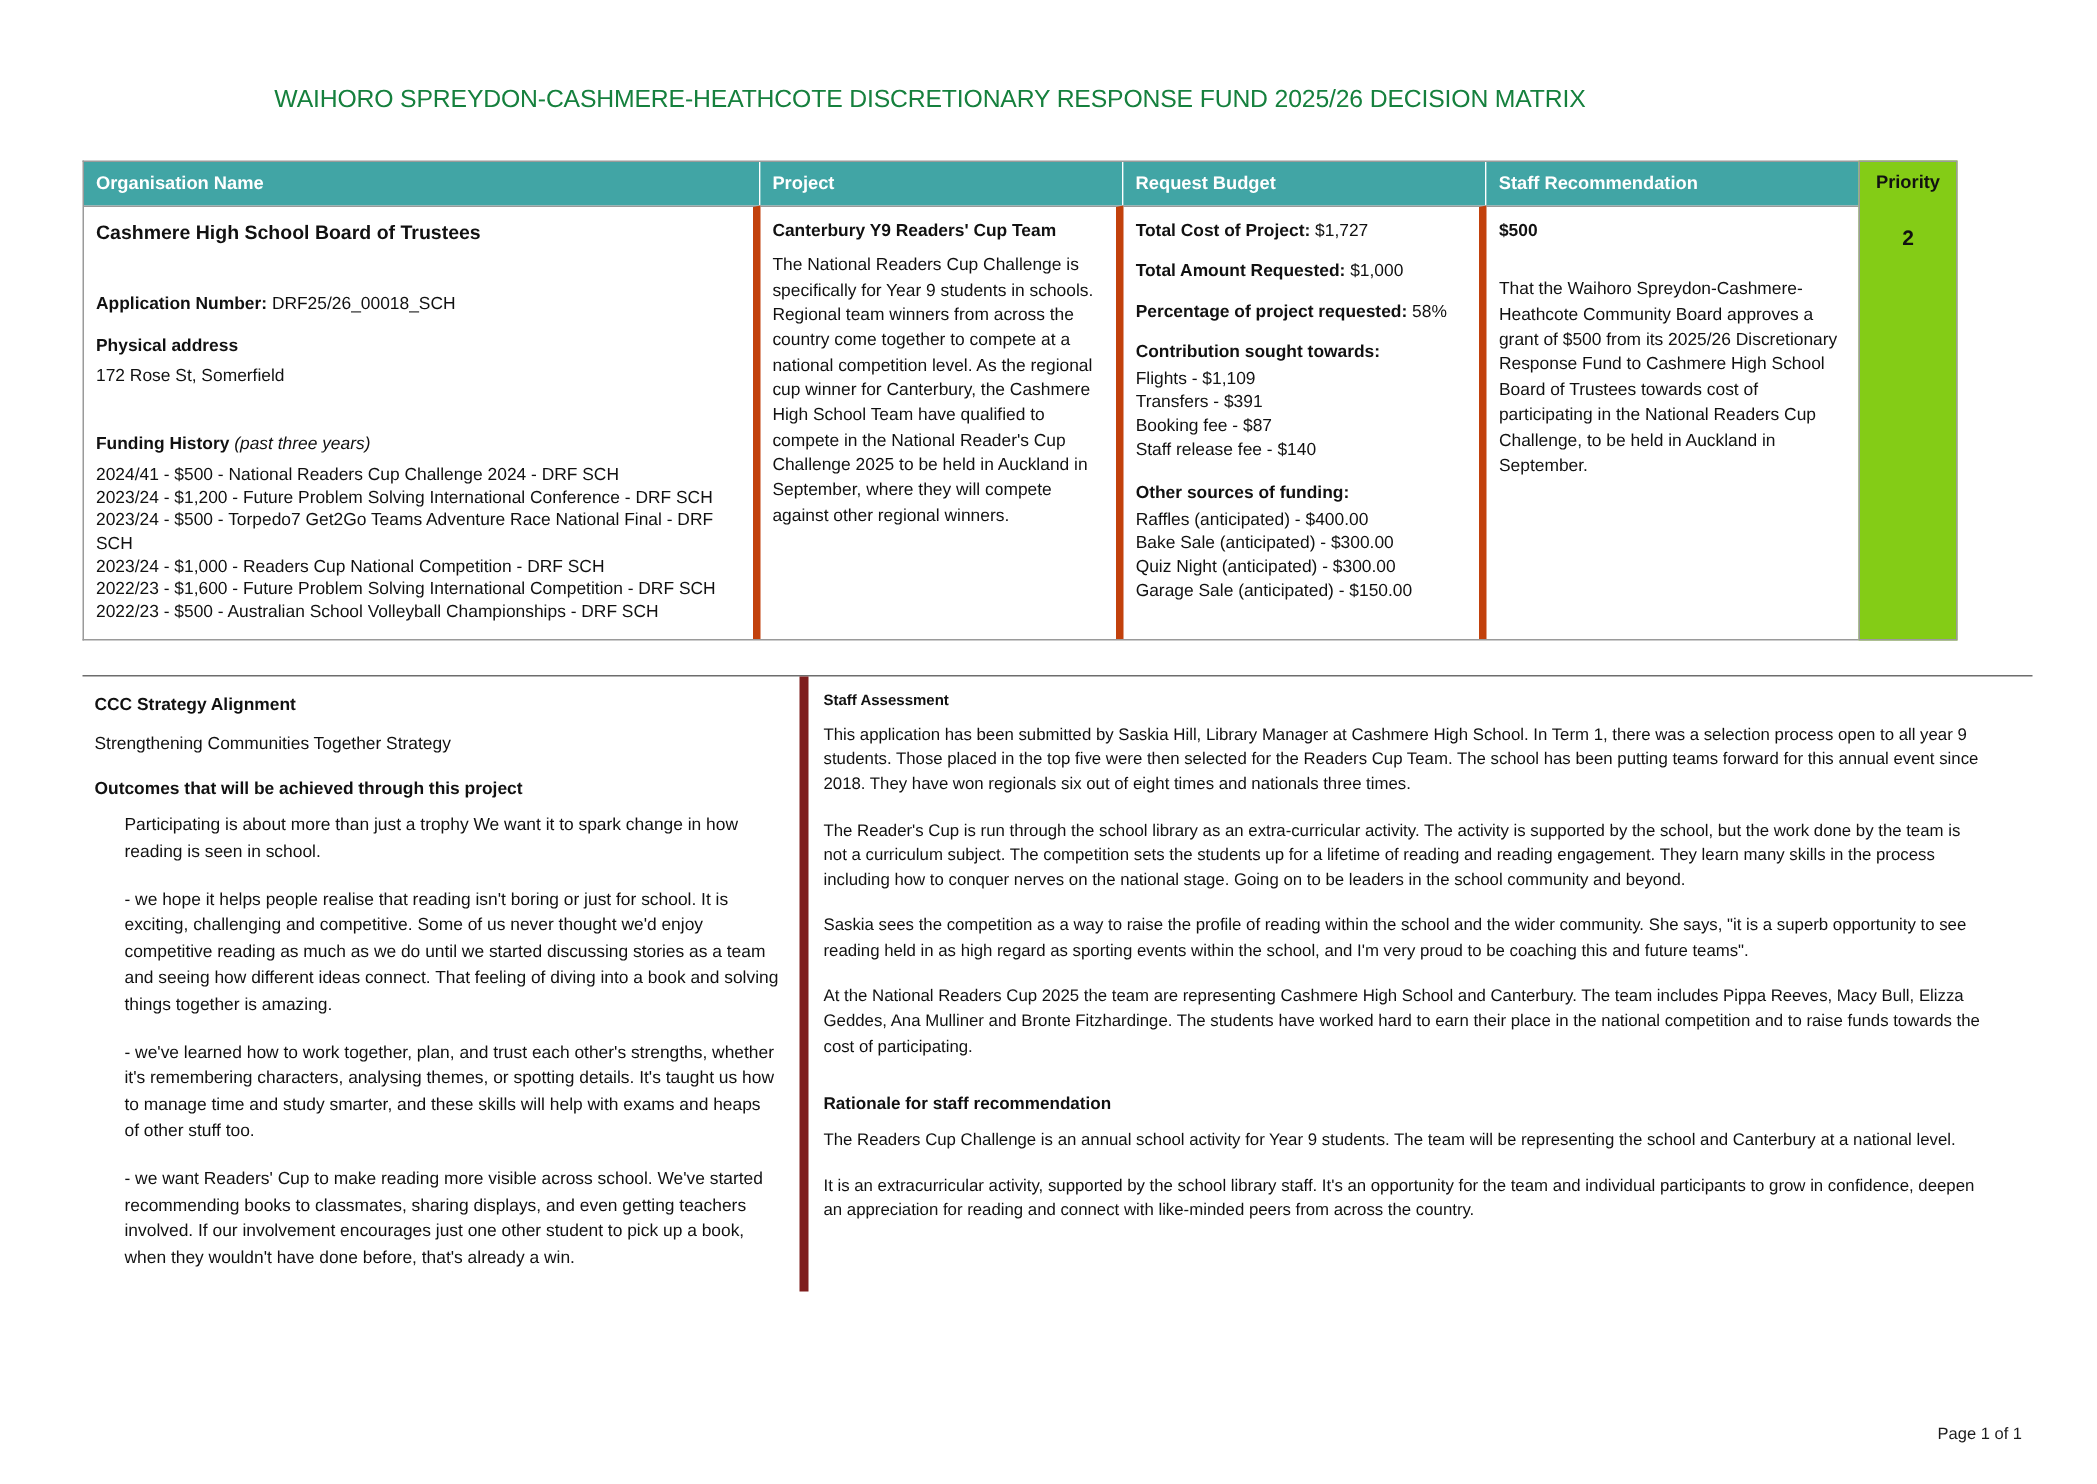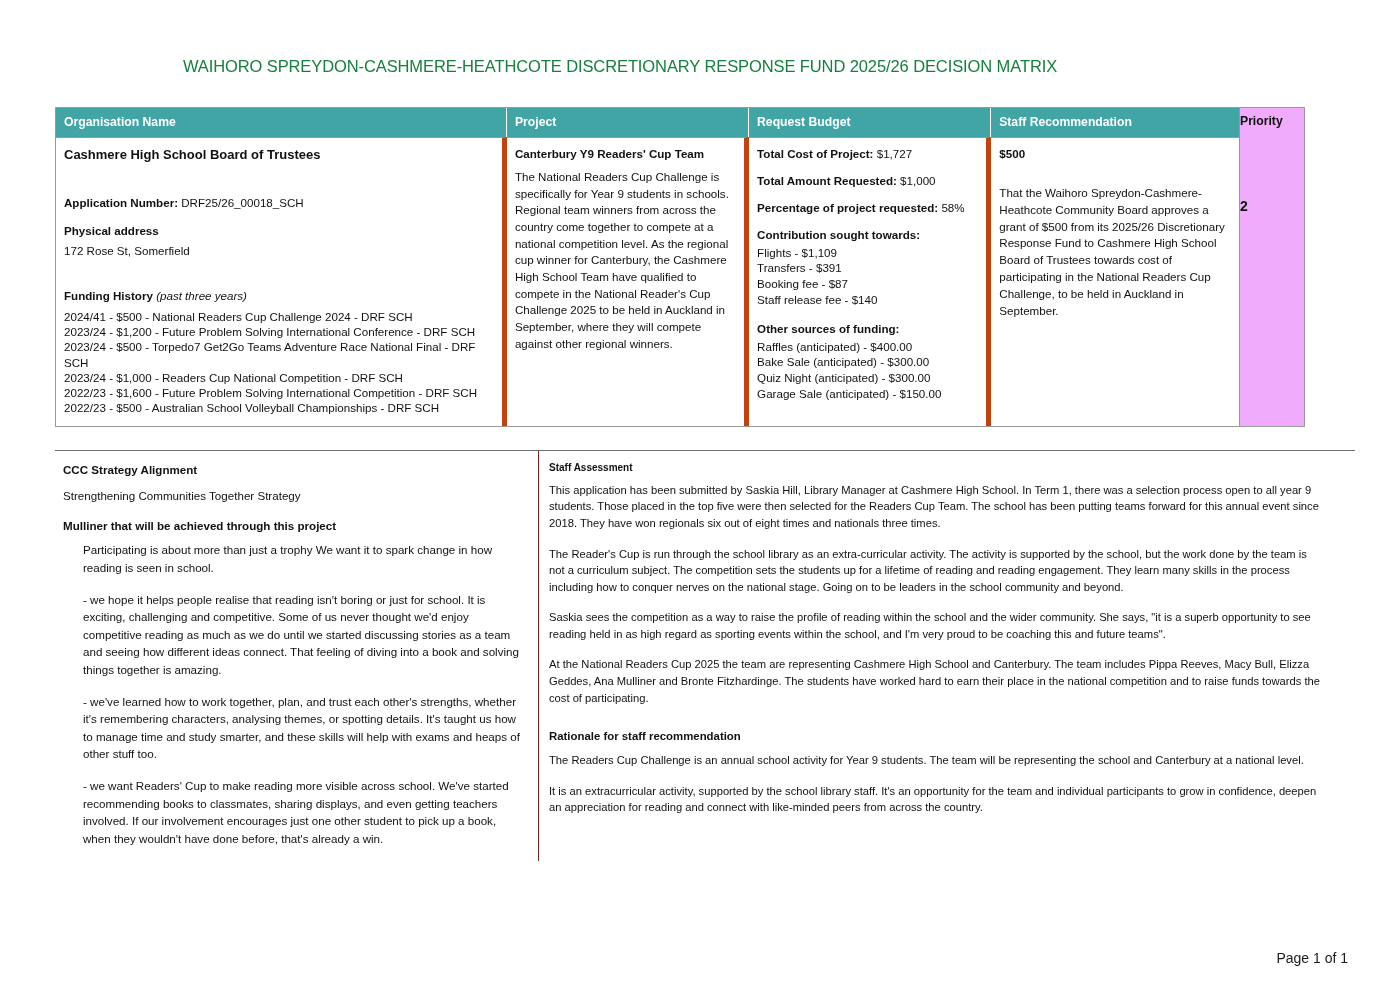--- a/index.html
+++ b/index.html
@@ -77,27 +77,26 @@
   }
   .mcell:last-child { border-right: none; }
 
   .c-org   { width: 470px; }
   .c-proj  { width: 252px; }
   .c-budg  { width: 252px; }
   .c-rec   { width: 258px; }
 
   .priority-col {
     width: 66px;
-    background: #f0abfc;
+    background: #84cc16;
     border: 1px solid #9a9a9a;
     box-sizing: border-box;
     display: flex;
     flex-direction: column;
-    align-items: flex-start;
-    gap: 48px;
+    align-items: center;
   }
   .priority-head {
     font-size: 12.2px;
     font-weight: bold;
     color: #111;
     padding: 6px 0 0 0;
     text-align: center;
   }
   .priority-value {
     font-size: 14px;
@@ -143,21 +142,21 @@
     width: 1300px;
     border-top: 1px solid #6d6d6d;
     display: flex;
     align-items: stretch;
     box-sizing: border-box;
   }
   .lower-left {
     width: 484px;
     box-sizing: border-box;
     padding: 10px 14px 14px 8px;
-    border-right: 1px solid #7f1d1d;
+    border-right: 6px solid #7f1d1d;
     font-size: 11.6px;
     line-height: 1.5;
     min-height: 358px;
   }
   .lower-right {
     width: 816px;
     box-sizing: border-box;
     padding: 10px 30px 14px 10px;
     font-size: 11.2px;
     line-height: 1.48;
@@ -189,21 +188,21 @@
     font-size: 11.4px;
     margin-top: 22px;
     margin-bottom: 7px;
   }
 
   
   .footer {
     position: absolute;
     right: 50px;
     top: 950px;
-    font-size: 14px;
+    font-size: 11px;
     color: #1b1b1b;
   }
 </style>
 </head>
 <body>
 
 <div class="page">
 
   <div class="doc-title">WAIHORO SPREYDON-CASHMERE-HEATHCOTE DISCRETIONARY RESPONSE FUND 2025/26 DECISION MATRIX</div>
 
@@ -296,21 +295,21 @@
       <div class="priority-value">2</div>
     </div>
 
   </div>
 
   <div class="lower">
 
     <div class="lower-left">
       <div class="sec-head">CCC Strategy Alignment</div>
       <div class="sec-sub">Strengthening Communities Together Strategy</div>
-      <div class="sec-head2">Mulliner that will be achieved through this project</div>
+      <div class="sec-head2">Outcomes that will be achieved through this project</div>
       <div class="para">Participating is about more than just a trophy We want it to spark change in how reading is seen in school.</div>
       <div class="para">- we hope it helps people realise that reading isn't boring or just for school. It is exciting, challenging and competitive. Some of us never thought we'd enjoy competitive reading as much as we do until we started discussing stories as a team and seeing how different ideas connect. That feeling of diving into a book and solving things together is amazing.</div>
       <div class="para">- we've learned how to work together, plan, and trust each other's strengths, whether it's remembering characters, analysing themes, or spotting details. It's taught us how to manage time and study smarter, and these skills will help with exams and heaps of other stuff too.</div>
       <div class="para">-  we want Readers' Cup to make reading more visible across school. We've started recommending books to classmates, sharing displays, and even getting teachers involved. If our involvement encourages just one other student to pick up a book, when they wouldn't have done before, that's already a win.</div>
     </div>
 
     <div class="lower-right">
       <div class="assess-head">Staff Assessment</div>
       <div class="assess-para">This application has been submitted by Saskia Hill, Library Manager at Cashmere High School. In Term 1, there was a selection process open to all year 9 students. Those placed in the top five were then selected for the Readers Cup Team. The school has been putting teams forward for this annual event since 2018. They have won regionals six out of eight times and nationals three times.</div>
       <div class="assess-para">The Reader's Cup is run through the school library as an extra-curricular activity. The activity is supported by the school, but the work done by the team is not a curriculum subject. The competition sets the students up for a lifetime of reading and reading engagement. They learn many skills in the process including how to conquer nerves on the national stage. Going on to be leaders in the school community and beyond.</div>

